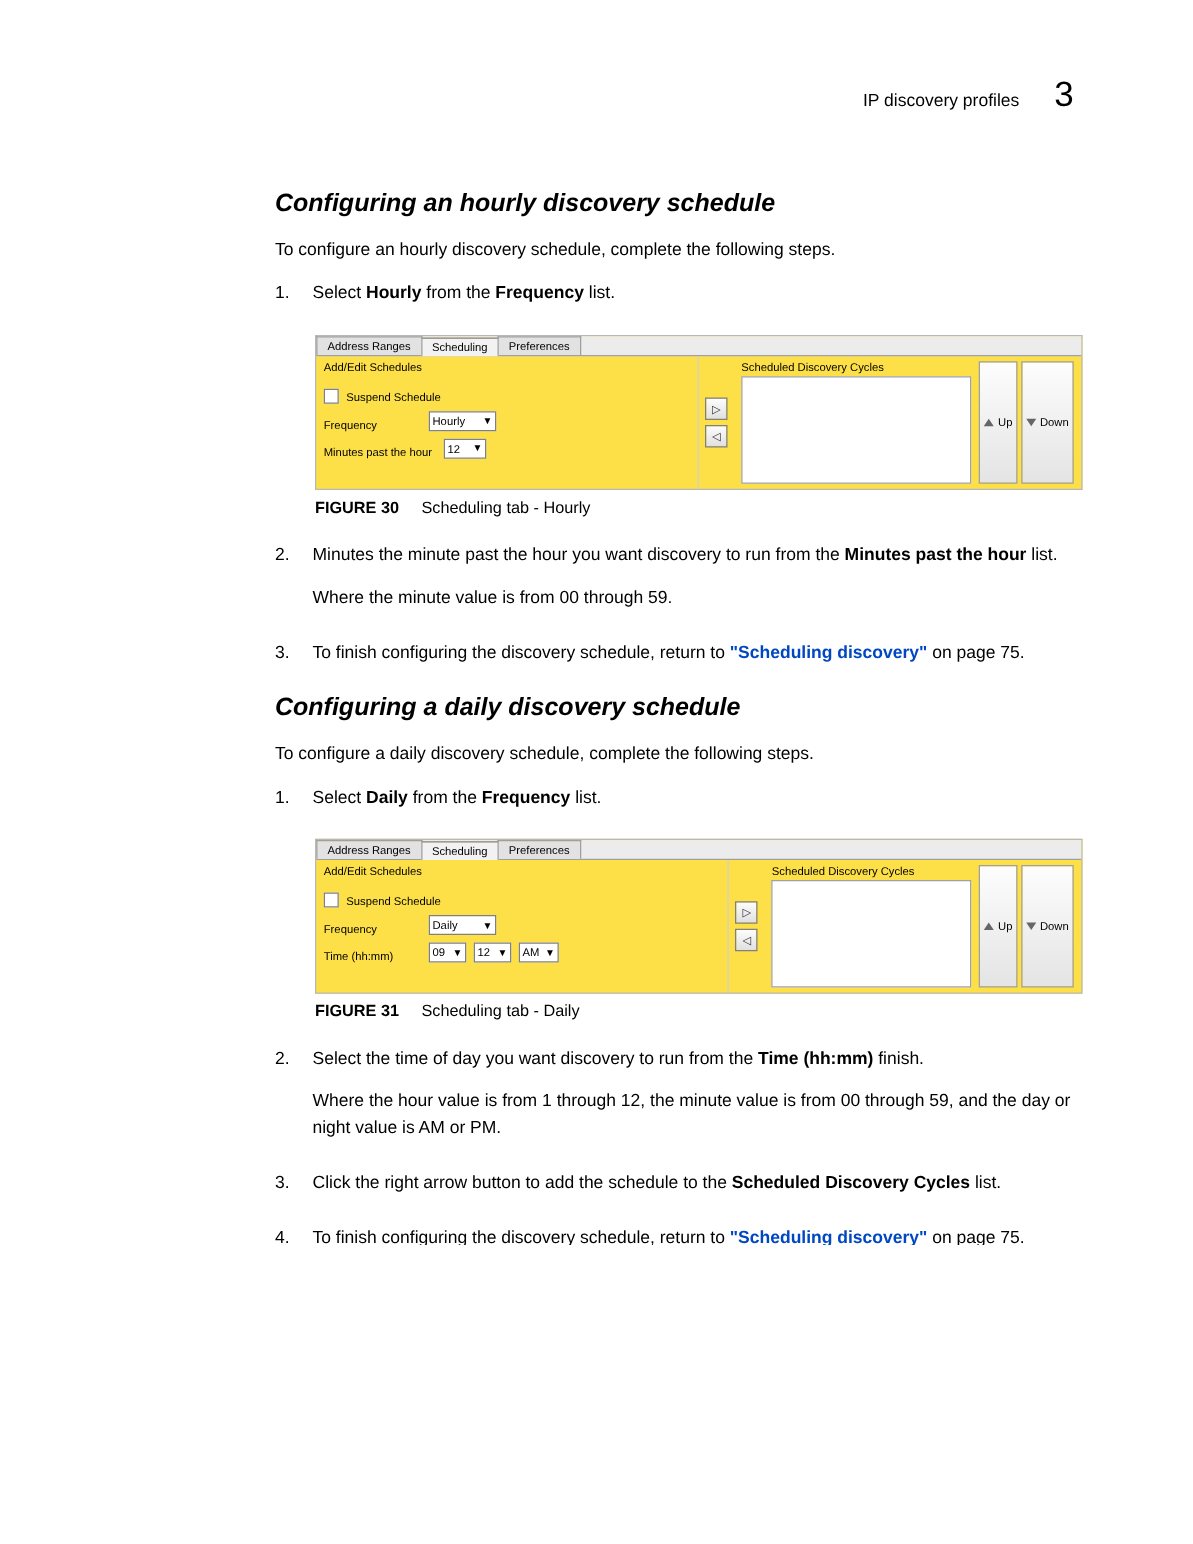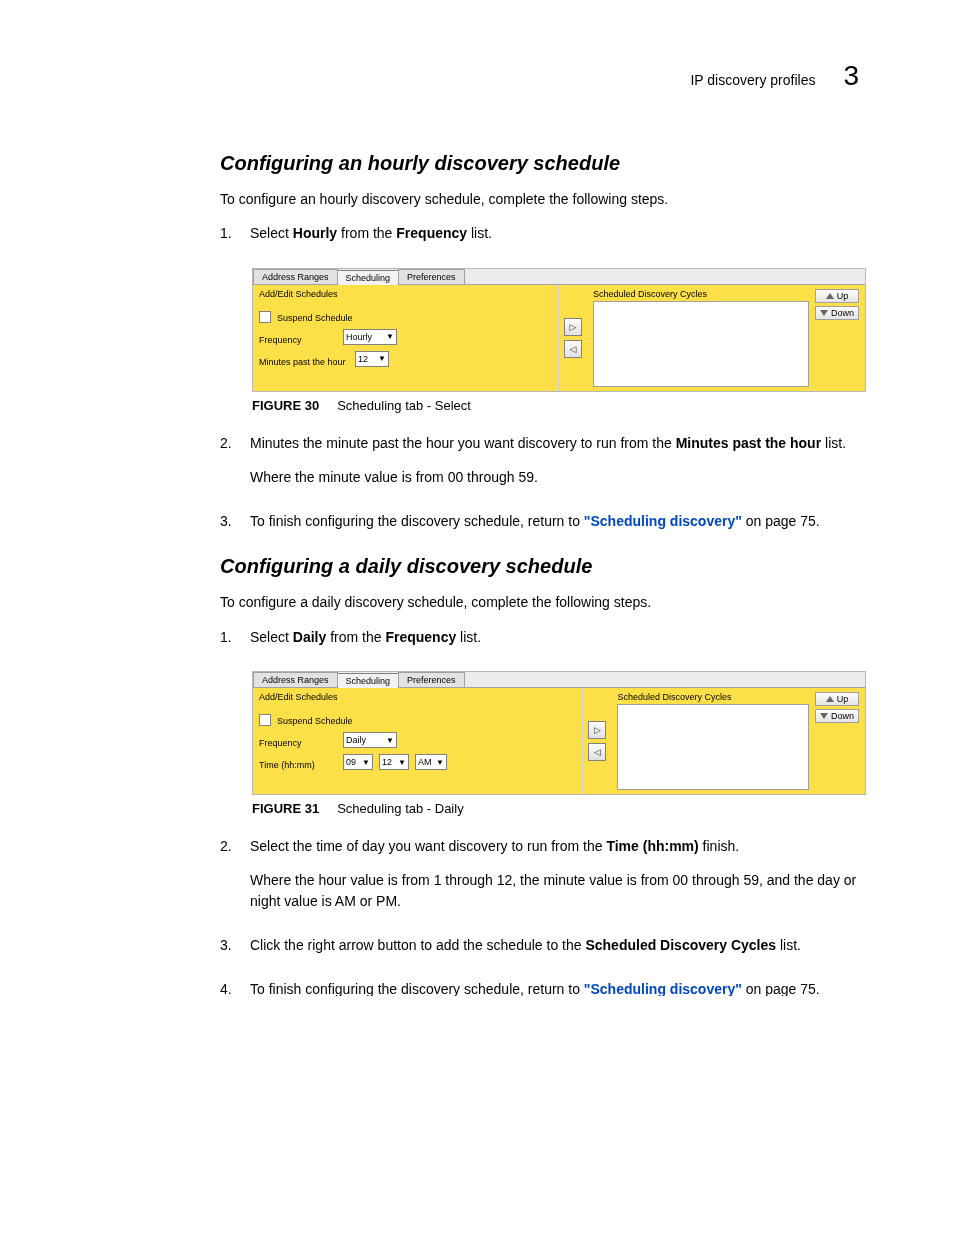--- a/index.html
+++ b/index.html
@@ -121,21 +121,21 @@
     box-sizing: border-box;
   }
   .shot-right-list {
     flex: 1;
     background: #fff;
     border: 1px solid #a0a0a0;
     min-height: 80px;
   }
   .shot-right-btns {
     display: flex;
-    flex-direction: column;
+    flex-direction: row;
     gap: 3px;
     min-width: 44px;
   }
   .mini-btn {
     border: 1px solid #a0a0a0;
     background: linear-gradient(#fdfdfd,#e4e4e4);
     font-size: 9px;
     padding: 1px 3px;
     display: flex;
     align-items: center;
@@ -260,21 +260,21 @@
             </div>
           <div class="mini-btn">
               <span class="tri-down"></span>
               <span>Down</span>
             </div>
         </div>
       </div>
     </div>
   </div>
   <div class="fig-caption">
-    <span class="fl">FIGURE 30</span><span>Scheduling tab - Select</span>
+    <span class="fl">FIGURE 30</span><span>Scheduling tab - Hourly</span>
   </div>
 
   <div class="ol-item">
     <div class="ol-num">2.</div>
     <div class="ol-body">
       <p><span>Minutes the minute past the hour you want discovery to run from the </span><span class="bold">Minutes past the hour</span><span> list.</span></p>
       <p>Where the minute value is from 00 through 59.</p>
     </div>
   </div>
 

